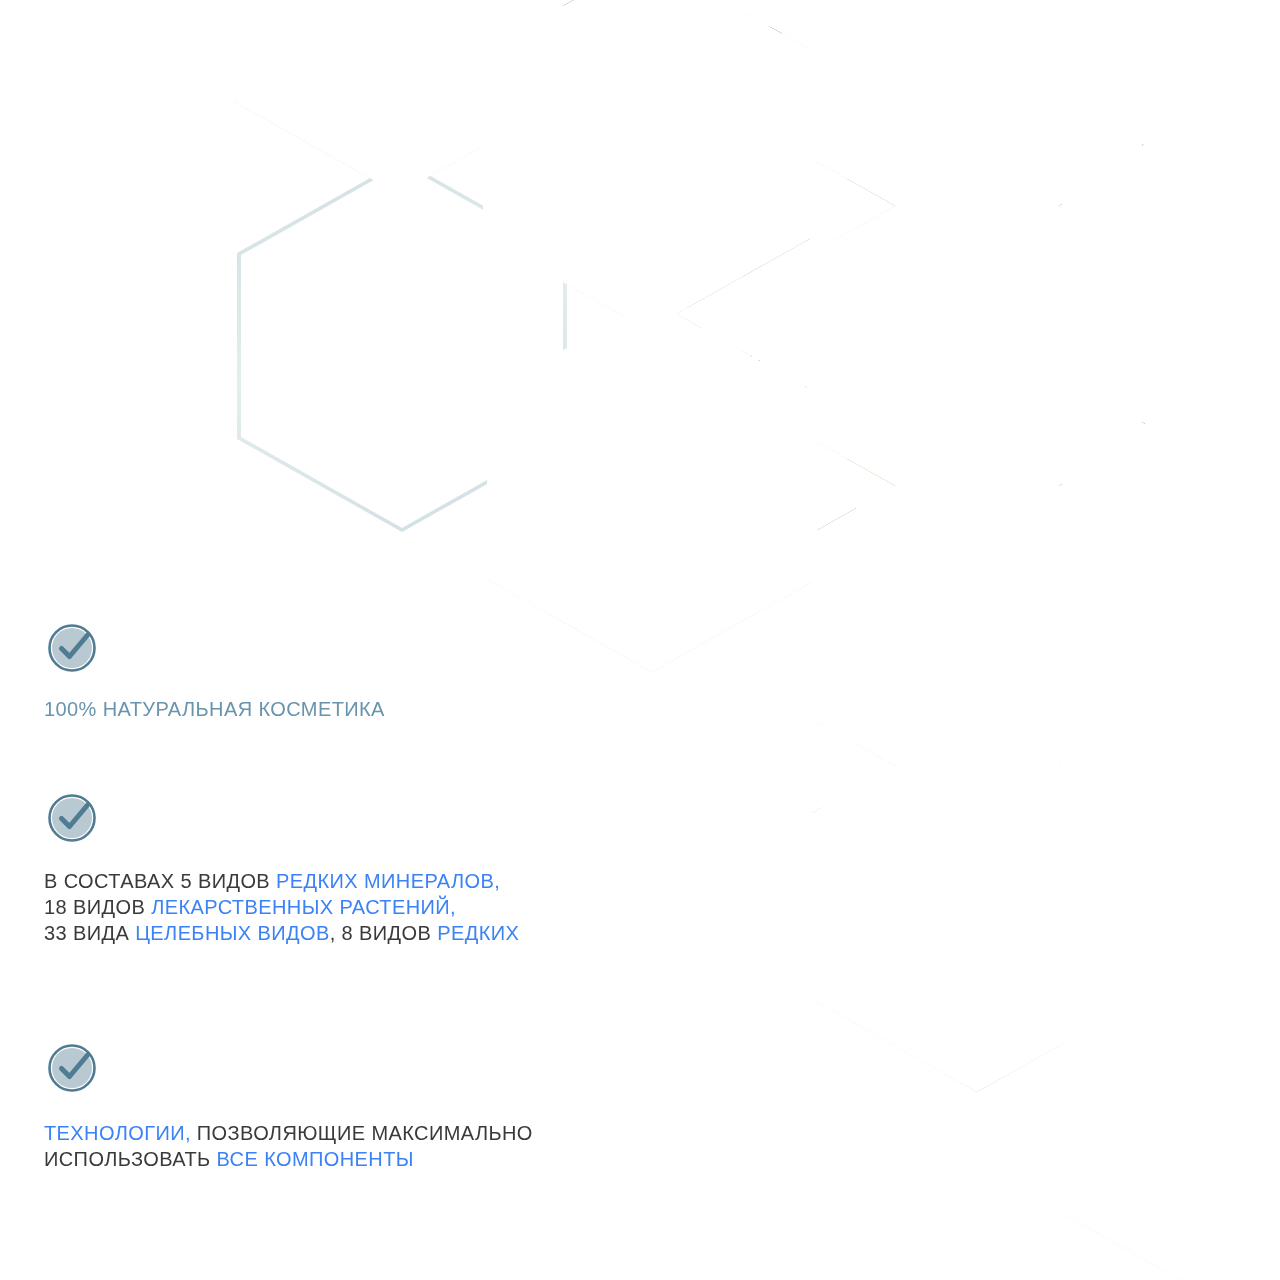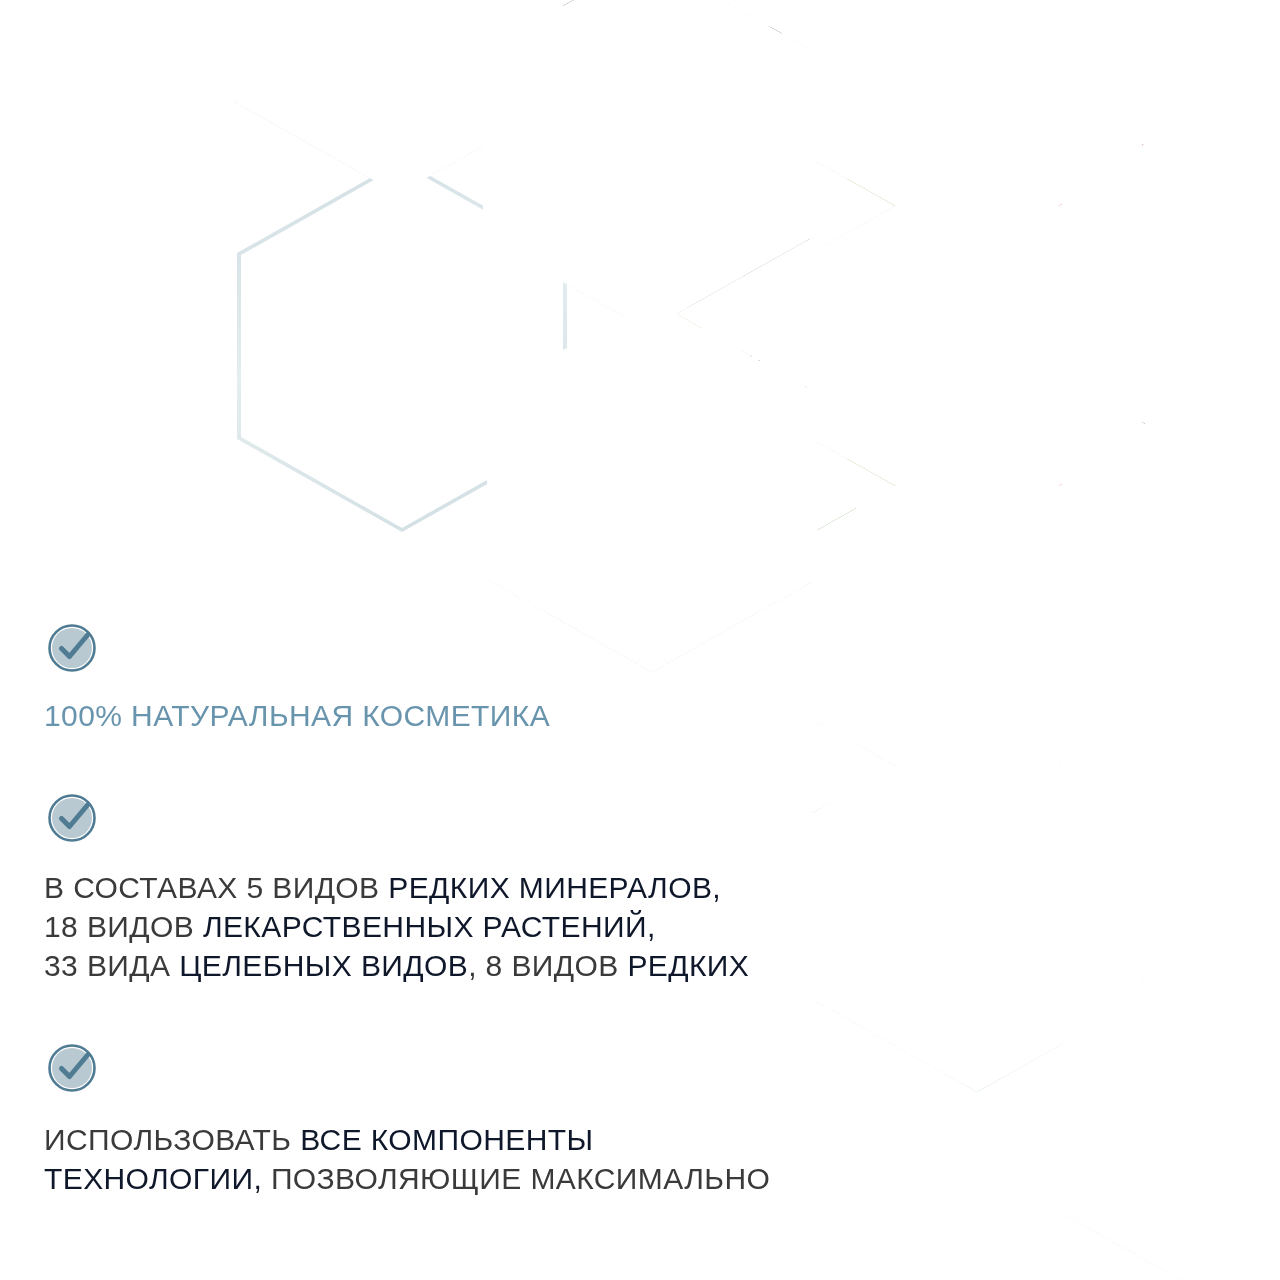--- a/index.html
+++ b/index.html
@@ -271,27 +271,27 @@
     position:absolute;left:28%;width:36%;height:2.4%;
     background:linear-gradient(90deg,#bcd6e6,#e6f2f8);
     border-radius:3px;opacity:.95;
   }
 
   
   .feature{position:absolute;left:44px;}
   .checkicon{width:58px;height:58px;position:relative;display:block;}
   .bullet-text{
     margin-top:20px;
-    font-size:30px;
+    font-size:20px;
     letter-spacing:.4px;
     line-height:1.30;
     color:#3a3a3a;
     white-space:nowrap;
   }
-  .accent{color:#0f172a;}
+  .accent{color:#3b82f6;}
   .all-accent{color:#6894ad;}
 </style>
 </head>
 <body>
 
 <div id="stage">
 
   <div class="hexwrap">
 
     <div class="hex" style="left:233px;top:-178px;width:330px;height:372px;">
@@ -539,21 +539,21 @@
   <div class="feature" style="top:1038px;">
     <span class="checkicon">
       <svg viewBox="0 0 58 58" width="58" height="58">
         <circle cx="28" cy="30" r="20" fill="#b9c9d1"></circle>
         <circle cx="28" cy="30" r="22.5" fill="none" stroke="#4f7b93" stroke-width="2.6"></circle>
         <path d="M17.5 30.5 L25.5 38.5 L44 16.5" fill="none" stroke="#4f7b93" stroke-width="5" stroke-linecap="round" stroke-linejoin="round"></path>
       </svg>
     </span>
     <div class="bullet-text" style="margin-top:24px;">
       <div>
+        <span class="accent">ТЕХНОЛОГИИ,</span><span> ПОЗВОЛЯЮЩИЕ МАКСИМАЛЬНО</span>
+      </div>
+      <div>
         <span>ИСПОЛЬЗОВАТЬ </span><span class="accent">ВСЕ КОМПОНЕНТЫ</span>
       </div>
-      <div>
-        <span class="accent">ТЕХНОЛОГИИ,</span><span> ПОЗВОЛЯЮЩИЕ МАКСИМАЛЬНО</span>
-      </div>
     </div>
   </div>
 
 </div>
 
 </body></html>

